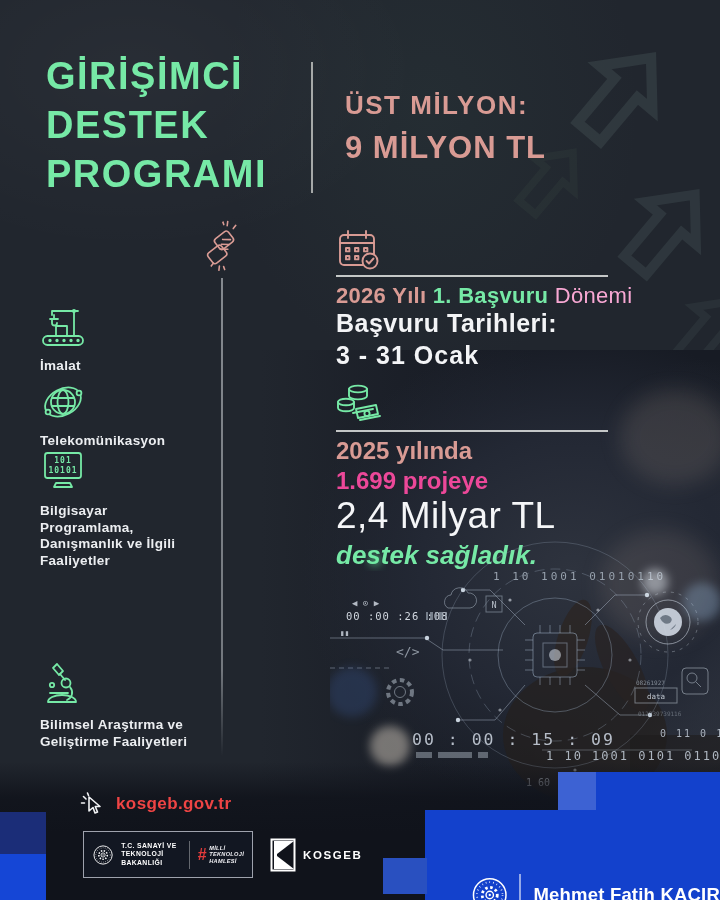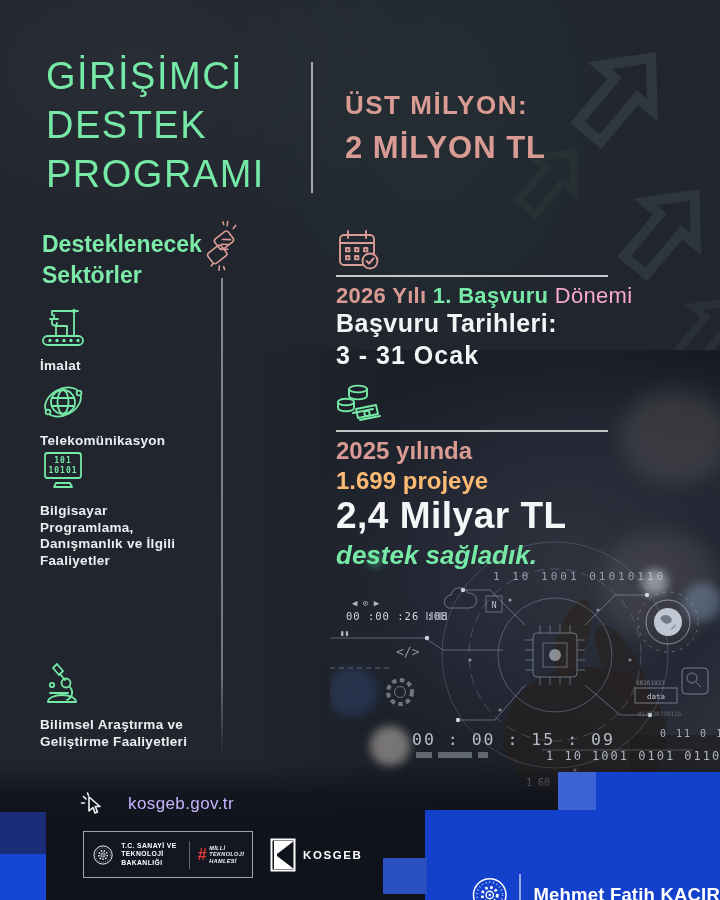--- a/index.html
+++ b/index.html
@@ -21,21 +21,21 @@
       radial-gradient(340px 300px at 68% 40%, #2e333e 0%, #232834 45%, rgba(24,28,37,0) 80%),
       radial-gradient(260px 420px at 96% 55%, rgba(116,122,136,0.35), rgba(116,122,136,0) 70%),
       linear-gradient(90deg, rgba(33,38,45,0) 0%, rgba(26,30,39,0.85) 30%, #171b24 60%);
   }
   .bokeh{position:absolute;border-radius:50%;filter:blur(10px);}
   .bokeh-warm-1{left:620px;top:390px;width:110px;height:95px;background:rgba(196,176,156,0.14);}
   .bokeh-warm-2{left:600px;top:530px;width:120px;height:110px;background:rgba(205,184,162,0.12);}
   .footer-band{position:absolute;left:0;top:762px;width:720px;height:138px;
     background:linear-gradient(180deg, rgba(16,19,27,0) 0%, rgba(16,19,27,0.88) 26%, #10131b 52%);}
   
-  .title{position:absolute;left:46px;top:52px;font-size:38px;line-height:49px;font-weight:400;
+  .title{position:absolute;left:46px;top:52px;font-size:38px;line-height:49px;font-weight:700;
     letter-spacing:1.5px;color:#76e9a6;}
   .vline1{position:absolute;left:311px;top:62px;width:2px;height:131px;background:rgba(235,236,232,0.65);}
   .ustlimit{position:absolute;left:345px;top:90px;color:#d99b94;}
   .ustlimit .l1{font-size:26px;font-weight:800;letter-spacing:1.5px;}
   .ustlimit .l2{font-size:31px;font-weight:800;letter-spacing:1px;margin-top:9px;}
   
   .sec-heading{position:absolute;left:42px;top:229px;font-size:23px;line-height:31px;font-weight:600;
     color:#7ceaa9;white-space:pre-line;}
   .handshake{position:absolute;left:201px;top:226px;transform:rotate(-38deg);}
   .vline2{position:absolute;left:221px;top:278px;width:2px;height:478px;
@@ -45,31 +45,31 @@
     letter-spacing:0.3px;color:#eceef1;white-space:pre-line;}
   
   .hline{position:absolute;height:1.5px;background:rgba(238,240,238,0.8);}
   .period{position:absolute;left:336px;top:283px;font-size:22px;letter-spacing:0.3px;white-space:nowrap;}
   .period .y{color:#d99b94;font-weight:800;}
   .period .p{color:#76e9a6;font-weight:800;}
   .period .d{color:#f9a8d4;font-weight:400;}
   .dates-label{position:absolute;left:336px;top:309px;font-size:25px;font-weight:800;letter-spacing:0.5px;}
   .dates-value{position:absolute;left:336px;top:341px;font-size:25px;font-weight:800;letter-spacing:1px;}
   .sup-year{position:absolute;left:336px;top:437px;font-size:24px;font-weight:600;color:#d99b94;}
-  .sup-projects{position:absolute;left:336px;top:467px;font-size:24px;font-weight:800;color:#fdba74;}
-  .sup-amount{position:absolute;left:336px;top:495px;font-size:37px;font-weight:700;letter-spacing:0.5px;color:#f5f6f8;}
+  .sup-projects{position:absolute;left:336px;top:467px;font-size:24px;font-weight:800;color:#ec4899;}
+  .sup-amount{position:absolute;left:336px;top:495px;font-size:37px;font-weight:400;letter-spacing:0.5px;color:#f5f6f8;}
   .sup-tail{position:absolute;left:336px;top:540px;font-size:26px;font-weight:600;color:#76e9a6;font-style:italic;}
   
   .tech{position:absolute;left:330px;top:540px;pointer-events:none;}
   .tech text{font-family:"DejaVu Sans Mono","Liberation Mono",monospace;}
   
   .blue-strip-top{position:absolute;left:0;top:812px;width:46px;height:42px;background:#1b2d78;}
   .blue-strip-bottom{position:absolute;left:0;top:854px;width:46px;height:46px;background:#1546d6;}
   .website{position:absolute;left:80px;top:792px;display:flex;align-items:center;gap:10px;}
-  .website span{font-size:17px;font-weight:400;letter-spacing:0.4px;color:#c4b5fd;margin-left:12px;}
+  .website span{font-size:17px;font-weight:700;letter-spacing:0.4px;color:#ef4444;}
   .ministry-box{position:absolute;left:83px;top:831px;width:170px;height:47px;
     border:1px solid rgba(205,210,220,0.75);background:#121722;display:flex;align-items:center;padding:0 8px;}
   .ministry-box .mtxt{margin-left:7px;font-size:6.8px;font-weight:700;letter-spacing:0.4px;line-height:8.5px;color:#fff;white-space:pre-line;}
   .ministry-box .mdiv{width:1px;height:28px;background:rgba(255,255,255,0.35);margin:0 8px;}
   .ministry-box .hash{font-size:16px;font-weight:800;font-style:italic;color:#e23b3b;line-height:14px;}
   .ministry-box .movement{font-size:5.6px;font-weight:700;font-style:italic;line-height:6.5px;color:#f0f0f4;
     letter-spacing:0.3px;margin-left:3px;white-space:pre-line;}
   .kosgeb{position:absolute;left:270px;top:838px;display:flex;align-items:center;gap:1px;}
   .kosgeb span{font-size:11.5px;font-weight:800;letter-spacing:1.6px;color:#fff;}
   .blue-panel-a{position:absolute;left:596px;top:772px;width:124px;height:128px;background:#1341cc;}
@@ -103,25 +103,23 @@
   <div class="bokeh bokeh-warm-2"></div>
 
   <div class="title">
     <div>GİRİŞİMCİ</div>
     <div>DESTEK</div>
     <div>PROGRAMI</div>
   </div>
   <div class="vline1"></div>
   <div class="ustlimit">
     <div class="l1">ÜST MİLYON:</div>
-    <div class="l2">2 MİLYON TL</div>
-  </div>
-
-  <div class="sec-heading">Desteklenecek
-Sektörler</div>
+    <div class="l2">9 MİLYON TL</div>
+  </div>
+
 
   <svg class="handshake" width="46" height="40" viewBox="0 0 46 40">
     <g fill="none" stroke="#d99b94" stroke-width="1.6" stroke-linecap="round" stroke-linejoin="round">
       <rect x="4" y="16" width="17" height="13" rx="3"></rect>
       <rect x="18" y="9" width="17" height="13" rx="3"></rect>
       <path d="M18 20 l6 5 M22 17 l6 5 M26 14 l6 5"></path>
       <path d="M38 6 l3 -3 M41 12 l4 -1 M36 3 l1 -3"></path>
       <path d="M7 33 l-3 3 M4 27 l-4 1 M10 36 l-1 3"></path>
     </g>
   </svg>

